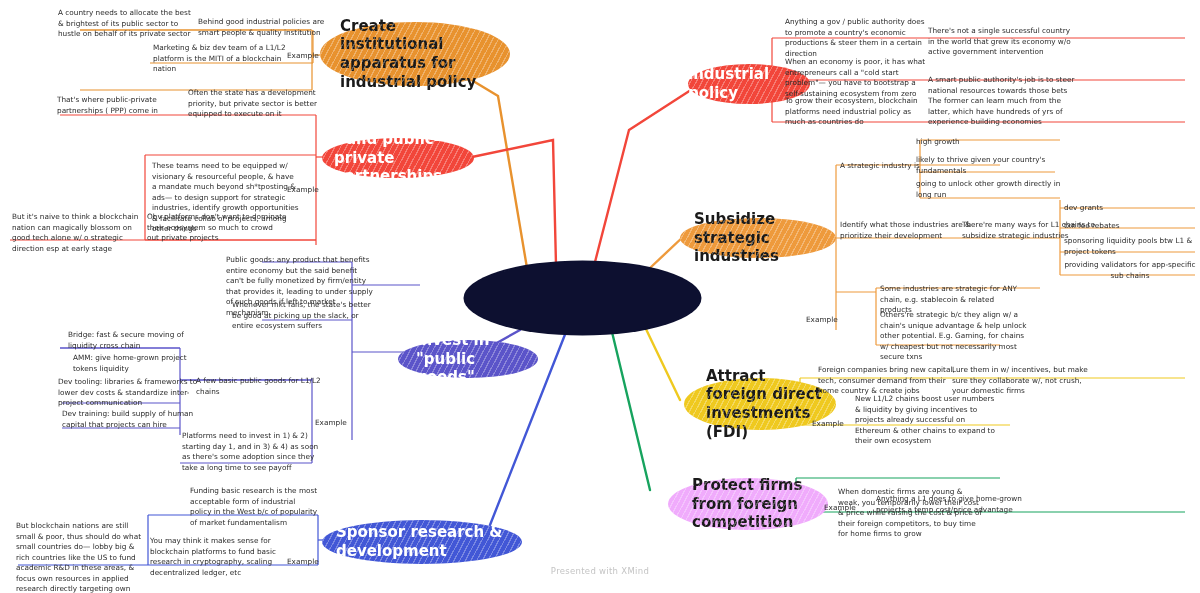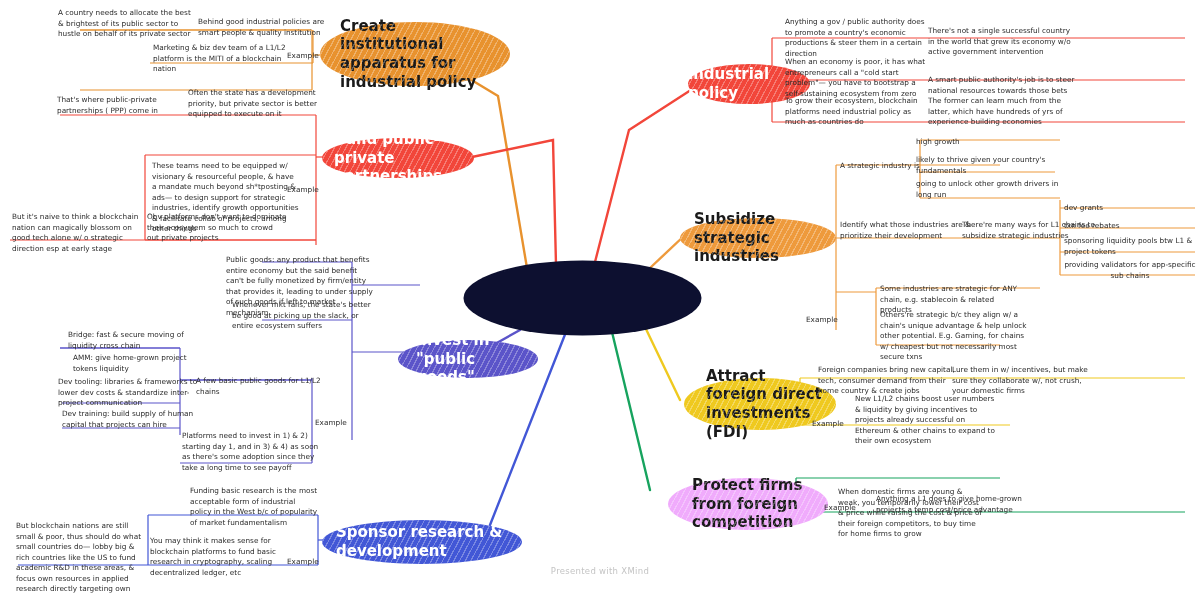--- a/index.html
+++ b/index.html
@@ -197,21 +197,21 @@
   <div class="leaf" style="left:57px;top:95px;width:142px;">That's where public-private partnerships ( PPP) come in</div>
   <div class="leaf" style="left:188px;top:88px;width:140px;">Often the state has a development priority, but private sector is better equipped to execute on it</div>
   <div class="leaf" style="left:152px;top:161px;width:148px;">These teams need to be equipped w/ visionary &amp; resourceful people, &amp; have a mandate much beyond sh*tposting &amp; ads— to design support for strategic industries, identify growth opportunities &amp; facilitate collab of projects, among other things</div>
   <div class="leaf" style="left:12px;top:212px;width:140px;">But it's naive to think a blockchain nation can magically blossom on good tech alone w/ o strategic direction esp at early stage</div>
   <div class="leaf" style="left:147px;top:212px;width:140px;">Obv platforms don't want to dominate their ecosystem so much to crowd out private projects</div>
   <div class="leaf" style="left:287px;top:185px;width:40px;">Example</div>
 
   <div class="leaf" style="left:840px;top:161px;width:110px;">A strategic industry is</div>
   <div class="leaf" style="left:916px;top:137px;width:140px;">high growth</div>
   <div class="leaf" style="left:916px;top:155px;width:140px;">likely to thrive given your country's fundamentals</div>
-  <div class="leaf" style="left:916px;top:179px;width:145px;">going to unlock other growth drivers in long run</div>
+  <div class="leaf" style="left:916px;top:179px;width:145px;">going to unlock other growth directly in long run</div>
   <div class="leaf" style="left:840px;top:220px;width:140px;">Identify what those industries are &amp; prioritize their development</div>
   <div class="leaf" style="left:962px;top:220px;width:140px;">There're many ways for L1 chains to subsidize strategic industries</div>
   <div class="leaf" style="left:1064px;top:203px;width:130px;">dev grants</div>
   <div class="leaf" style="left:1064px;top:221px;width:130px;">txn fee rebates</div>
   <div class="leaf" style="left:1064px;top:236px;width:132px;">sponsoring liquidity pools btw L1 &amp; project tokens</div>
   <div class="leaf" style="left:1064px;top:260px;width:132px;text-align:center;">providing validators for app-specific sub chains</div>
   <div class="leaf" style="left:880px;top:284px;width:148px;">Some industries are strategic for ANY chain, e.g. stablecoin &amp; related products</div>
   <div class="leaf" style="left:880px;top:310px;width:150px;">Others're strategic b/c they align w/ a chain's unique advantage &amp; help unlock other potential. E.g. Gaming, for chains w/ cheapest but not necessarily most secure txns</div>
   <div class="leaf" style="left:806px;top:315px;width:40px;">Example</div>
 

